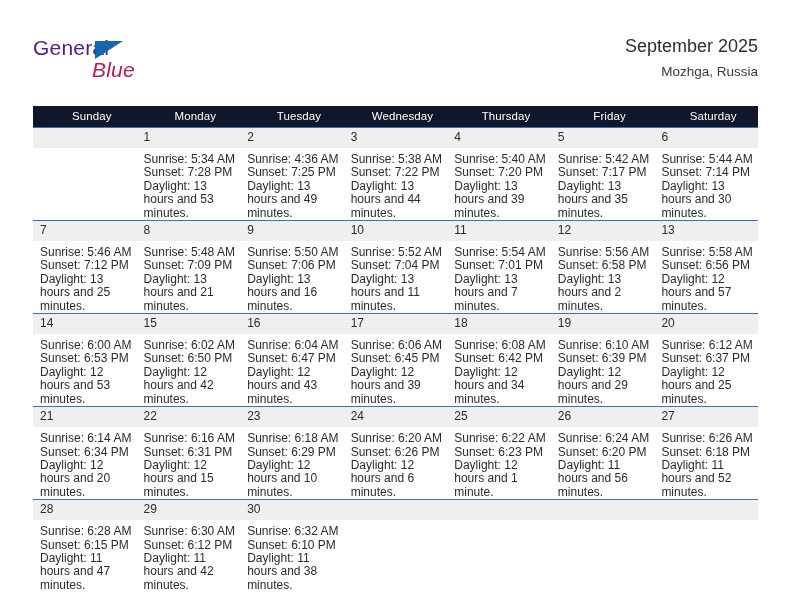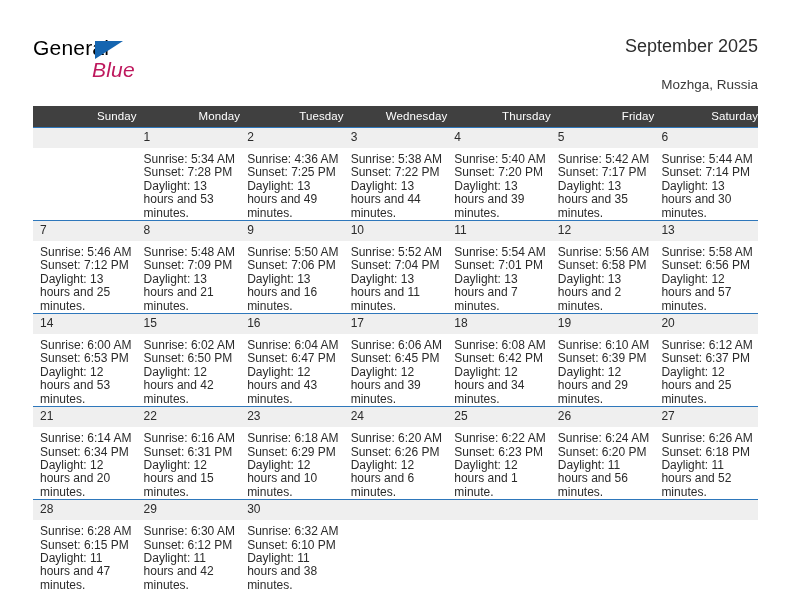--- a/index.html
+++ b/index.html
@@ -35,21 +35,21 @@
     top: 6px;
     width: 160px;
     height: 56px;
   }
   .logo-general {
     position: absolute;
     left: 0;
     top: 0;
     font-size: 21px;
     letter-spacing: 0.2px;
-    color: #000000;
+    color: #4c1d95;
     font-family: "Liberation Sans", sans-serif;
   }
   .logo-tri {
     position: absolute;
     left: 62px;
     top: 5px;
     width: 0;
     height: 0;
     border-left: 28px solid #1565b0;
     border-bottom: 18px solid transparent;
@@ -74,39 +74,39 @@
     font-size: 18px;
     color: #2d2d2d;
     font-weight: normal;
     line-height: 32px;
     white-space: nowrap;
   }
   .location {
     font-size: 13.5px;
     color: #3a3a3a;
     line-height: 20px;
-    margin-top: 13px;
+    margin-top: 0;
     white-space: nowrap;
   }
 
   
   .calendar {
     position: absolute;
     left: 33px;
     top: 106px;
     width: 725px;
     border-collapse: collapse;
     table-layout: fixed;
   }
   .calendar th {
-    background: #404040;
+    background: #0f172a;
     color: #ffffff;
     font-size: 11.5px;
     font-weight: normal;
-    text-align: right;
+    text-align: center;
     padding: 4px 0 5px 14px;
     height: 12px;
     letter-spacing: 0.1px;
   }
   .calendar td {
     vertical-align: top;
     padding: 0;
     border-top: 1.3px solid #2e77bb;
     height: 88px;
     width: 103.57px;

